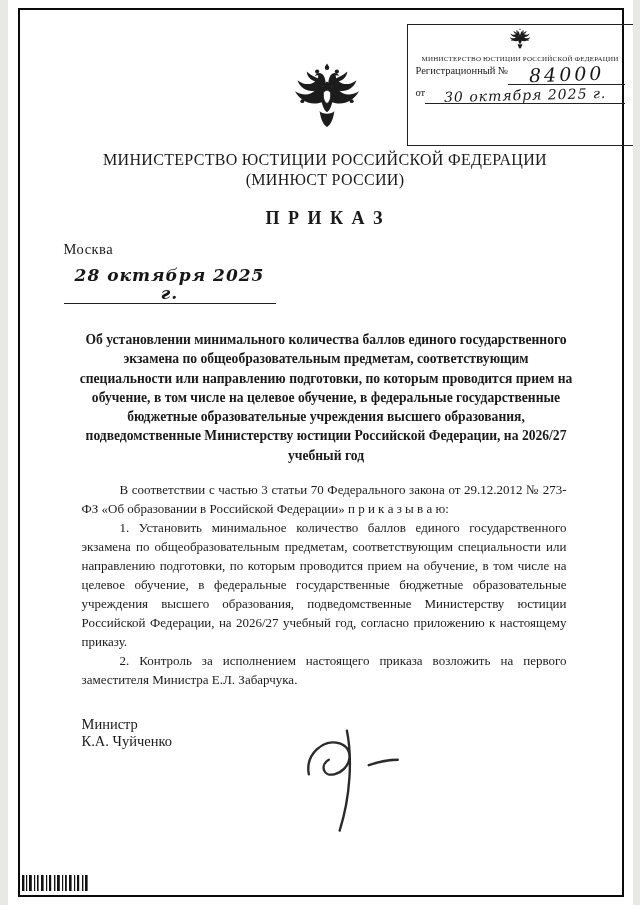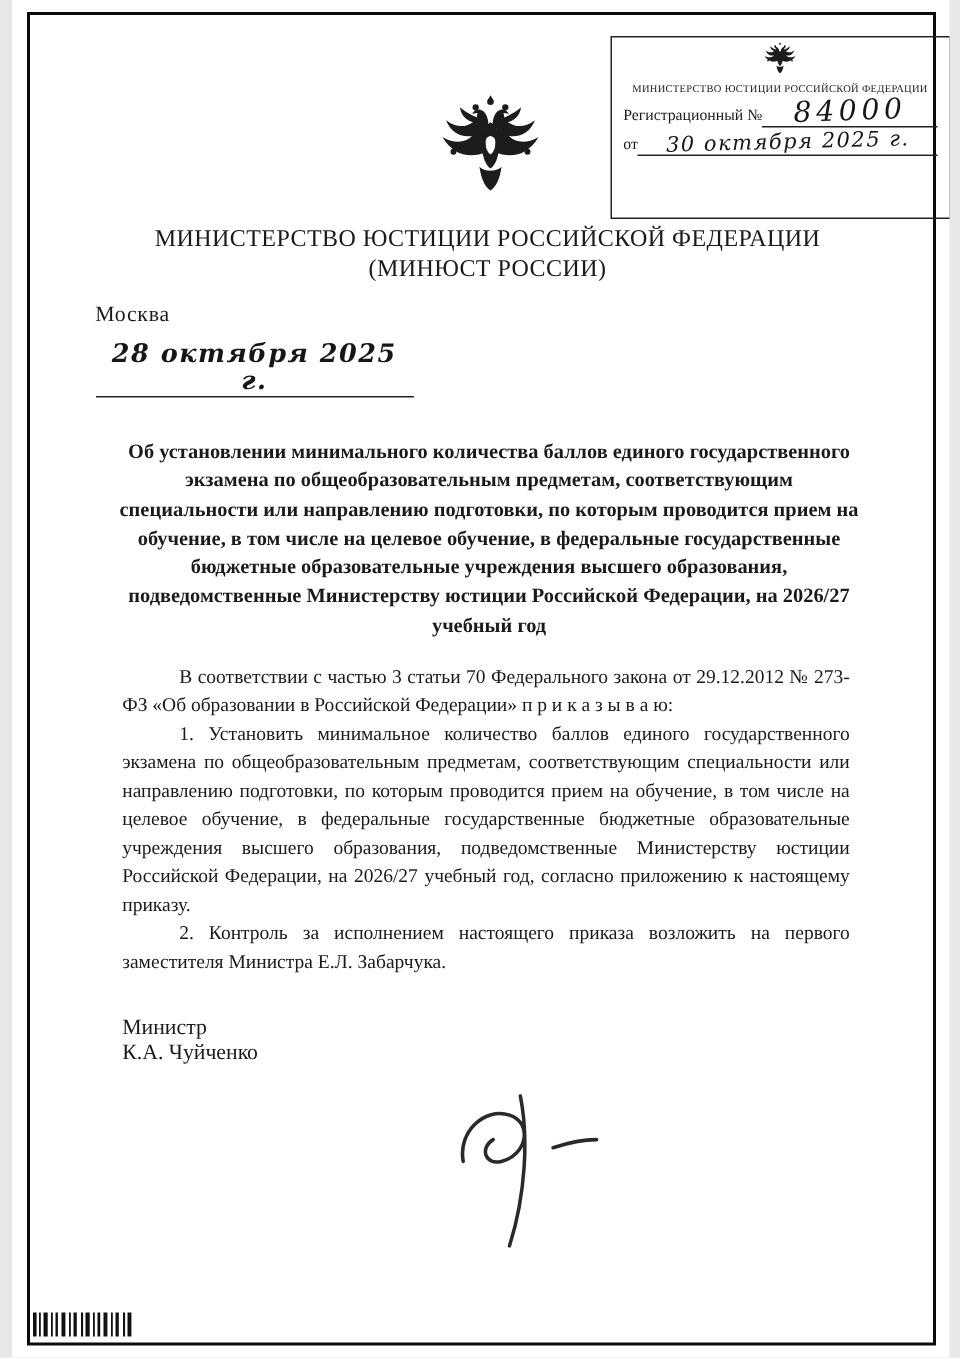--- a/index.html
+++ b/index.html
@@ -30,21 +30,21 @@
   .stamp-ministry{
     font-size:7px;letter-spacing:.2px;white-space:nowrap;
     margin-top:1px;color:#222;
   }
   .stamp-registered{
     font-family:"Liberation Sans", sans-serif;
     font-weight:bold;font-size:14.5px;letter-spacing:1.5px;
     margin-top:3px;white-space:nowrap;
   }
   .stamp-row{
-    display:flex;align-items:flex-end;
+    display:flex;
     margin:2px 8px 0 8px;text-align:left;
   }
   .stamp-row .printed{font-size:10.5px;white-space:nowrap;padding-bottom:2px;}
   .stamp-row .fill{
     flex:1;border-bottom:1.3px solid #222;
     text-align:center;line-height:1;
   }
   .handwritten{
     font-family:"DejaVu Serif", serif;
     font-style:italic;
@@ -145,20 +145,21 @@
       <circle cx="20" cy="62" r="3.2"></circle>
         <circle cx="100" cy="62" r="3.2"></circle>
     </g>
   </svg>
 
   <div class="content">
     <div class="ministry-title">
       <div>МИНИСТЕРСТВО ЮСТИЦИИ РОССИЙСКОЙ ФЕДЕРАЦИИ</div>
       <div>(МИНЮСТ РОССИИ)</div>
     </div>
+    <div class="doc-type">П Р И К А З</div>
     <div class="city">Москва</div>
 
     <div class="meta-row">
       <div class="meta-field meta-date">
         <span class="handwritten">28 октября 2025 г.</span>
       </div>
     </div>
 
     <div class="order-title">Об установлении минимального количества баллов единого государственного экзамена по общеобразовательным предметам, соответствующим специальности или направлению подготовки, по которым проводится прием на обучение, в том числе на целевое обучение, в федеральные государственные бюджетные образовательные учреждения высшего образования, подведомственные Министерству юстиции Российской Федерации, на 2026/27 учебный год</div>
 

